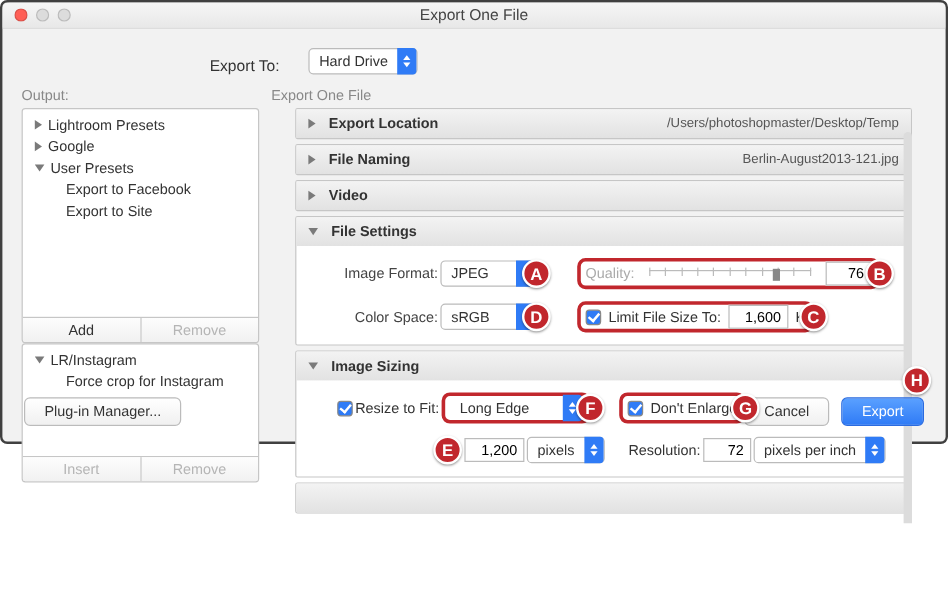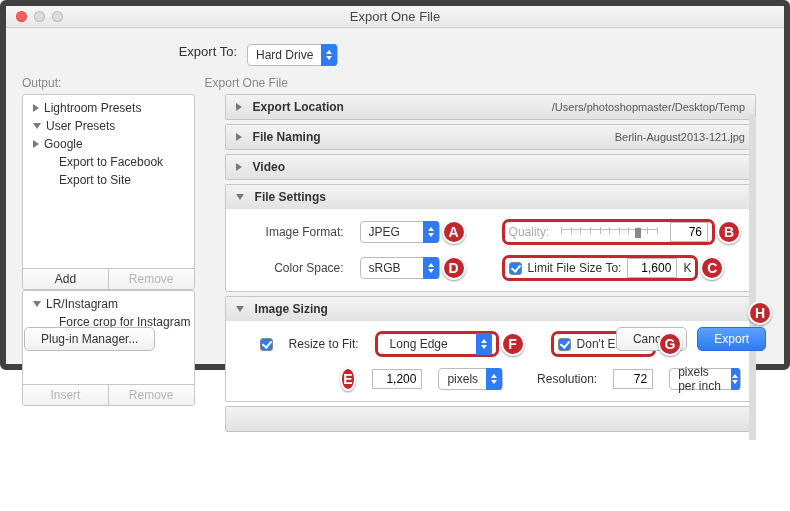--- a/index.html
+++ b/index.html
@@ -1,25 +1,25 @@
 <!DOCTYPE html>
 <html><head>
 <meta charset="utf-8">
 <style>
   * { box-sizing: border-box; margin: 0; padding: 0; font-family: -apple-system, "Helvetica Neue", Arial, sans-serif; }
   body { background: #fff; width: 790px; height: 511px; overflow: hidden; font-size: 12px; color: #333; }
-  .window { width: 790px; height: 370px; border: 6px solid #404040; border-radius: 6px; background: #f2f2f2; position: relative; }
+  .window { width: 790px; height: 370px; border: 2px solid #404040; border-radius: 6px; background: #f2f2f2; position: relative; }
   .titlebar { height: 22px; background: linear-gradient(#f6f6f6,#e8e8e8); border-bottom: 1px solid #d0d0d0; display: flex; align-items: center; position: relative; border-radius: 6px 6px 0 0; }
   .traffic { display: flex; gap: 7px; margin-left: 10px; }
   .dot { width: 11px; height: 11px; border-radius: 50%; border: 1px solid rgba(0,0,0,0.15); }
   .dot.red { background: #ff5f56; }
   .dot.grey { background: #dcdcdc; }
   .title { position: absolute; left: 0; right: 0; text-align: center; font-size: 13px; color: #444; }
   .content { padding: 10px 16px 0 16px; }
-  .export-to-row { display: flex; align-items: flex-start; gap: 10px; margin: 6px 0 10px 150px; }
+  .export-to-row { display: flex; align-items: flex-end; gap: 24px; margin: 6px 0 10px 150px; }
   .label-right { text-align: right; min-width: 65px; color: #333; font-size: 13px; }
   .mac-select { display: inline-flex; align-items: center; background: #fff; border: 1px solid #bbb; border-radius: 4px; height: 22px; font-size: 12px; }
   .mac-select .val { padding: 0 8px; }
   .mac-select .cap { width: 16px; height: 22px; background: #2f7bf6; border-radius: 0 3px 3px 0; display: flex; flex-direction: column; align-items: center; justify-content: center; gap: 0; }
   .mac-select .cap::before { content: ""; border-left: 3px solid transparent; border-right: 3px solid transparent; border-bottom: 4px solid #fff; }
   .mac-select .cap::after { content: ""; border-left: 3px solid transparent; border-right: 3px solid transparent; border-top: 4px solid #fff; margin-top: 2px; }
   .cols { display: flex; gap: 10px; }
   .leftcol { width: 198px; }
   .rightcol { flex: 1; position: relative; }
   .section-label { color: #888; font-size: 12px; margin-bottom: 4px; }
@@ -35,21 +35,21 @@
   .btnrow { display: flex; border-top: 1px solid #c6c6c6; }
   .btnrow .half { flex: 1; text-align: center; height: 20px; line-height: 20px; font-size: 12px; background: linear-gradient(#fdfdfd,#f1f1f1); }
   .btnrow .half.disabled { color: #b5b5b5; }
   .btnrow .half + .half { border-left: 1px solid #c6c6c6; }
   .scroll-area { height: 346px; overflow: hidden; border-right: 12px solid transparent; position: relative; }
   .scrollbar { position: absolute; right: 0; top: 20px; width: 7px; height: 330px; background: #dcdcdc; border-radius: 4px; }
   .accordion { background: #fff; border: 1px solid #c6c6c6; border-radius: 2px; margin-bottom: 4px; margin-left: 20px; }
   .acc-head { display: flex; align-items: center; height: 24px; background: linear-gradient(#f3f3f3,#e2e2e2); padding: 0 10px; font-weight: bold; font-size: 12px; color: #333; gap: 6px; }
   .acc-head .summary { margin-left: auto; font-weight: normal; color: #555; font-size: 11px; }
   .acc-body { padding: 10px 14px; }
-  .row { display: flex; align-items: center; gap: 16px; margin-bottom: 10px; position: relative; }
+  .row { display: flex; align-items: center; gap: 2px; margin-bottom: 10px; position: relative; }
   .row:last-child { margin-bottom: 0; }
   .rlabel { width: 104px; text-align: right; color: #444; font-size: 12px; }
   .textin { background: #fff; border: 1px solid #bbb; height: 20px; padding: 0 5px; font-size: 12px; text-align: right; }
   .checkbox { width: 13px; height: 13px; border: 1px solid #888; border-radius: 3px; background: #2f7bf6; position: relative; display: inline-block; }
   .checkbox::after { content: ""; position: absolute; left: 3px; top: 0px; width: 4px; height: 7px; border: solid #fff; border-width: 0 2px 2px 0; transform: rotate(40deg); }
   .qslider { flex: 1; height: 6px; border-top: 1px solid #bbb; position: relative; margin: 0 6px; }
   .qslider .ticks { position: absolute; top: -3px; left: 0; right: 0; display: flex; justify-content: space-between; }
   .qslider .ticks span { width: 1px; height: 7px; background: #bbb; }
   .qslider .thumb { position: absolute; top: -2px; left: 76%; width: 6px; height: 10px; background: #888; }
   .redring { border: 3px solid #c1272d; border-radius: 7px; padding: 0 4px; height: 26px; display: flex; align-items: center; gap: 6px; }
@@ -85,26 +85,26 @@
 
       <div class="leftcol">
         <div class="section-label">Output:</div>
         <div class="listbox lb1" style="display:flex;flex-direction:column;">
           <div class="tree" style="flex:1;">
             <div class="tree-item">
                 <span class="tri r"></span>
                 <span>Lightroom Presets</span>
               </div>
             <div class="tree-item">
+                <span class="tri r"></span>
+                <span>Google</span>
+              </div>
+            <div class="tree-item">
                 <span class="tri d"></span>
                 <span>User Presets</span>
-              </div>
-            <div class="tree-item">
-                <span class="tri r"></span>
-                <span>Google</span>
               </div>
             <div class="tree-item child">
                 <span>Export to Facebook</span>
               </div>
             <div class="tree-item child">
                 <span>Export to Site</span>
               </div>
           </div>
           <div class="btnrow">
             <div class="half">Add</div>

